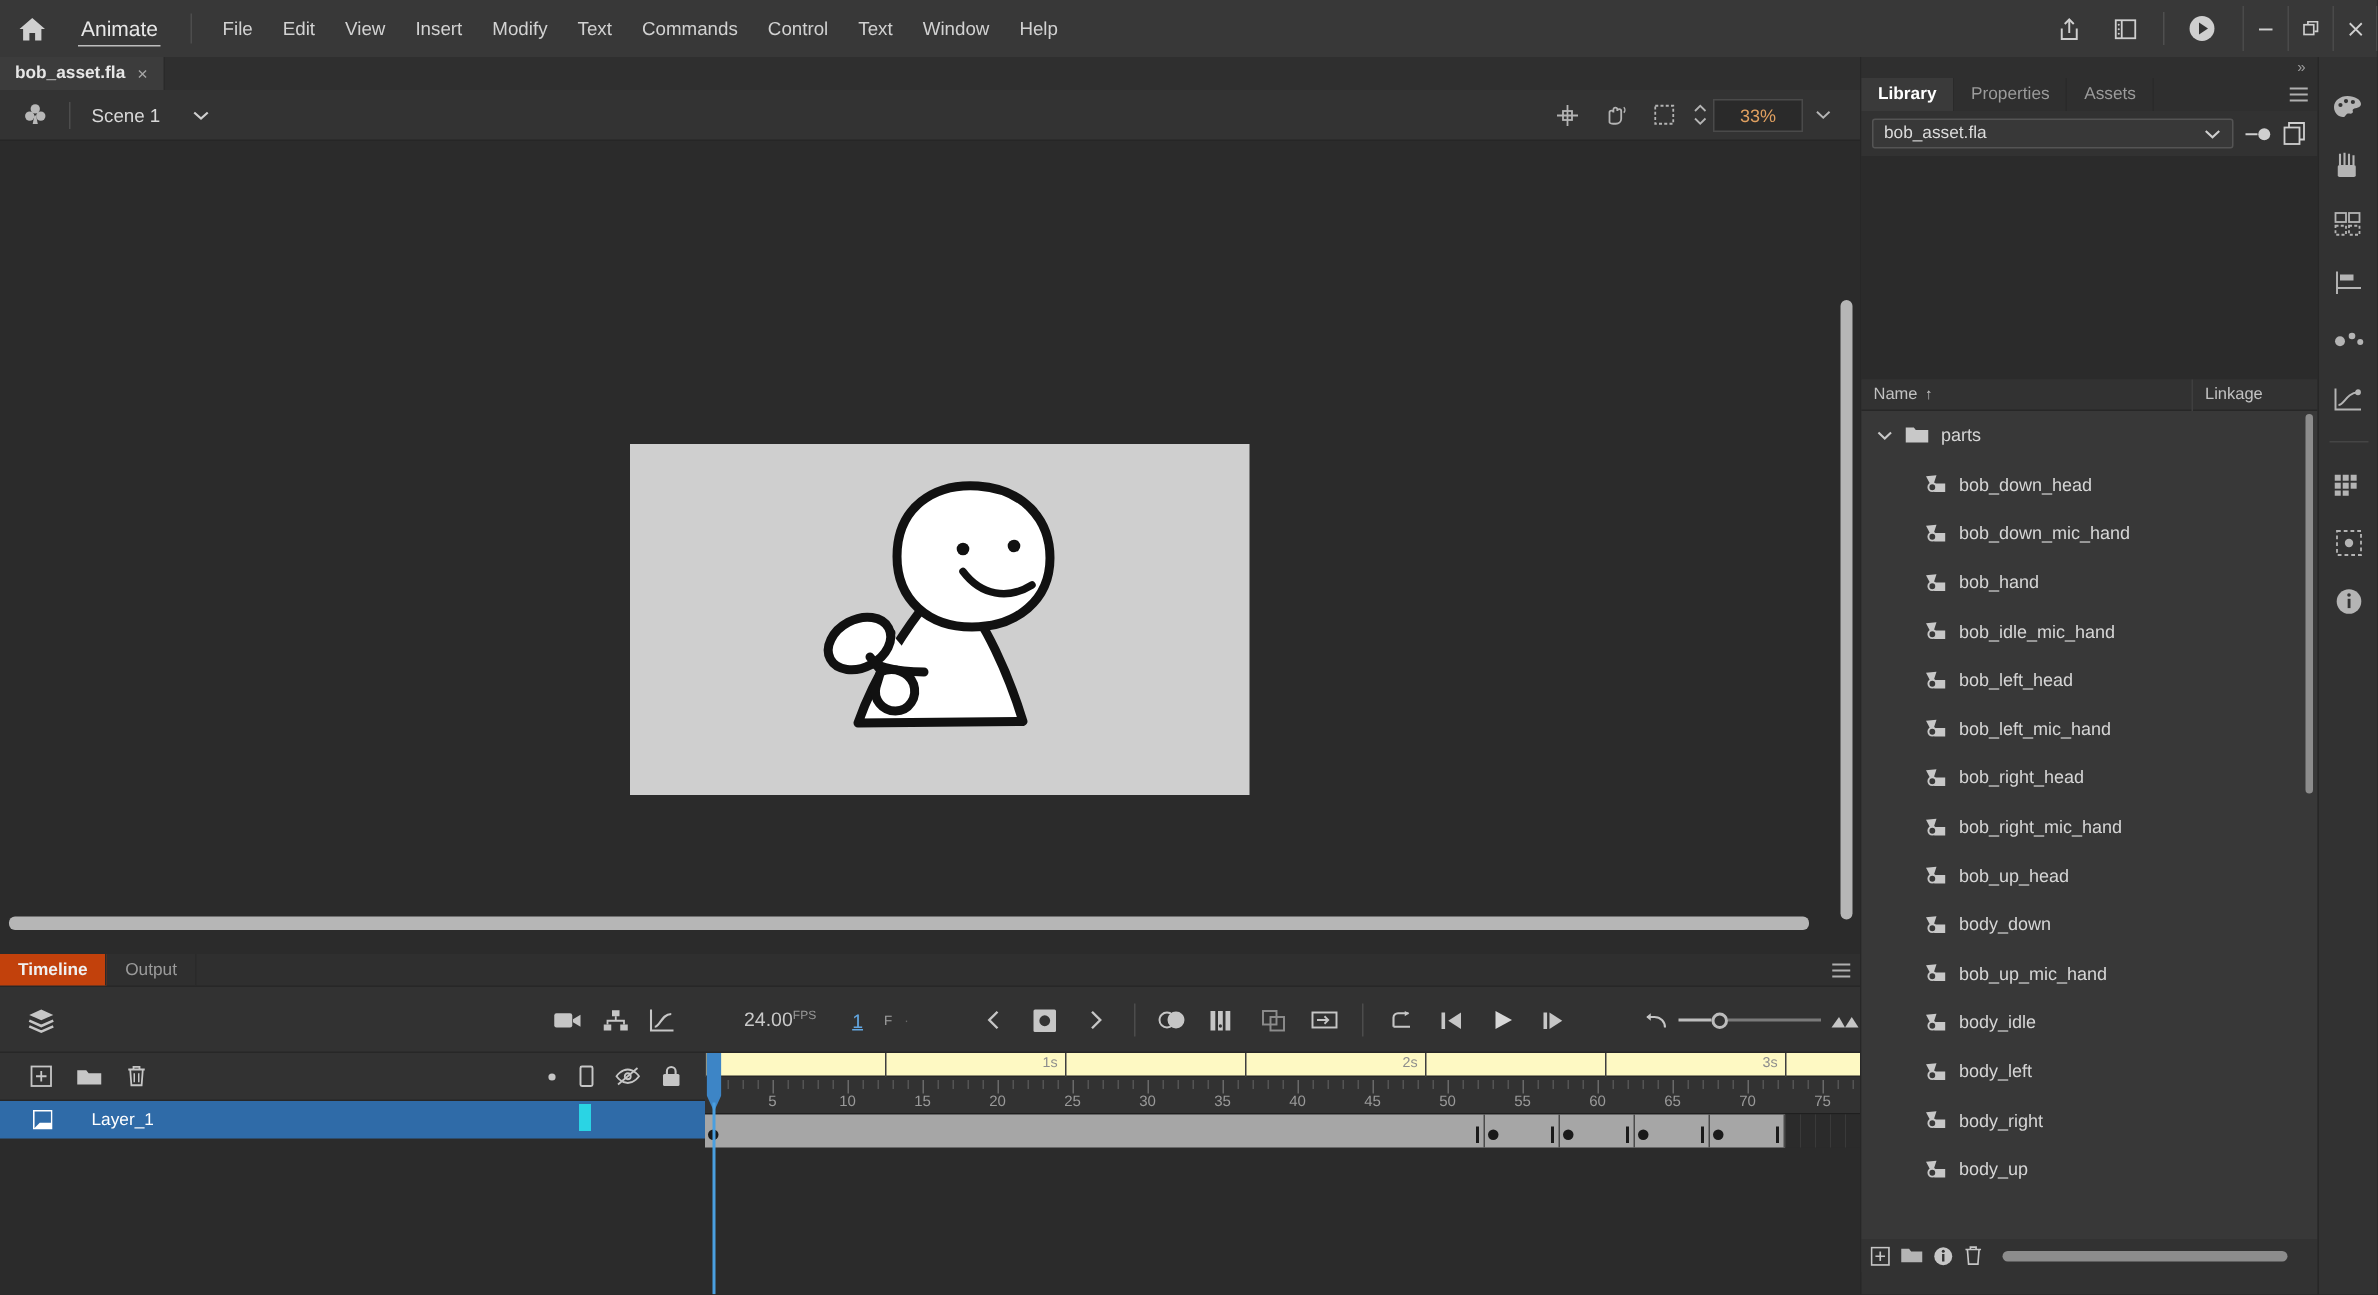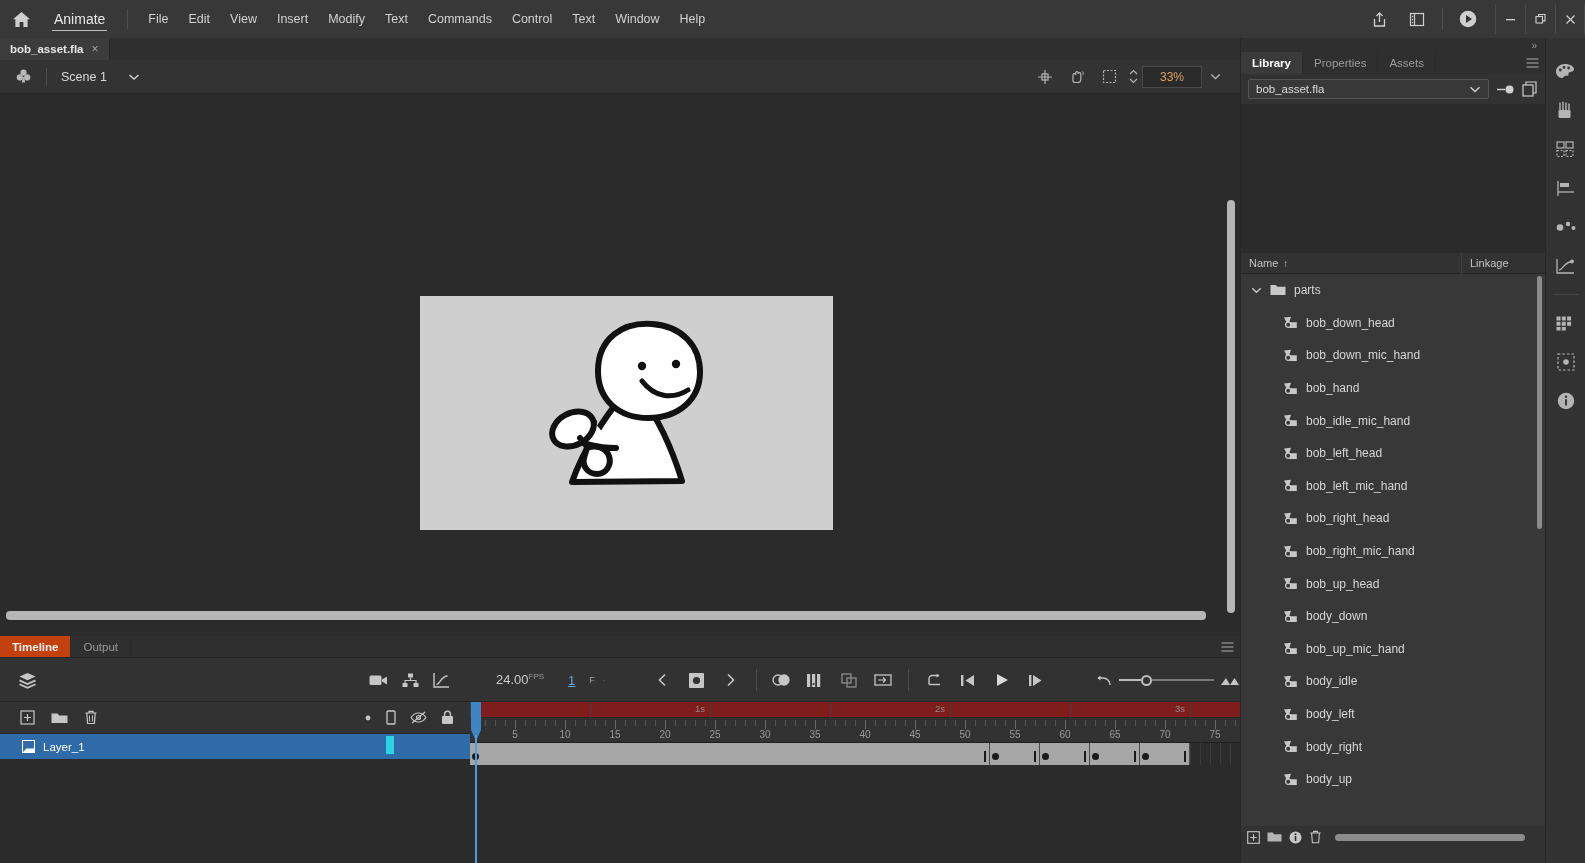--- a/index.html
+++ b/index.html
@@ -138,38 +138,38 @@
   
   .tl-layerhdr {
     position:absolute; left:0; top:66px; width:470px; height:32px;
     background:#323232; display:flex; align-items:center; border-bottom:1px solid #272727;
   }
   .tl-layerhdr .lh-left { display:flex; align-items:center; gap:16px; padding-left:20px; }
   .tl-layerhdr .lh-right { margin-left:auto; display:flex; align-items:center; gap:14px; padding-right:16px; }
 
   .layer-row {
     position:absolute; left:0; top:98px; width:470px; height:25px;
-    background:#2f6ba8; display:flex; align-items:center; gap:8px; padding-left:22px;
+    background:#2f6ba8; display:flex; align-items:center; gap:26px; padding-left:22px;
   }
   .layer-row .lname { font-size:11.5px; color:#ffffff; }
   .layer-marker {
     position:absolute; left:386px; top:100px; width:8px; height:18px; background:#2ad4e4;
   }
   .layer-area-bg {
     position:absolute; left:0; top:123px; width:470px; height:104px; background:#2b2b2b;
   }
 
   
   .frames-region {
     position:absolute; left:470px; top:66px; width:770px; height:161px;
     background:#2b2b2b; overflow:hidden;
   }
   .sec-ruler {
     position:absolute; left:0; top:0; width:770px; height:16px;
-    background:#7f1d1d; border-bottom:1px solid #272727;
+    background:#fef9c3; border-bottom:1px solid #272727;
   }
   .sec-tick { position:absolute; top:0; width:1px; height:16px; background:#3f3f3f; }
   .sec-label { position:absolute; top:1px; font-size:9.5px; color:#8d8d8d; transform:translateX(-50%); }
   .frm-ruler {
     position:absolute; left:0; top:16px; width:770px; height:25px;
     background:#323232; border-bottom:1px solid #1f1f1f;
   }
   .frm-tick { position:absolute; top:2px; width:1px; height:6px; background:#545454; }
   .frm-tick.major { height:9px; background:#6a6a6a; }
   .frm-label { position:absolute; top:11px; font-size:10px; color:#9a9a9a; transform:translateX(-50%); }

